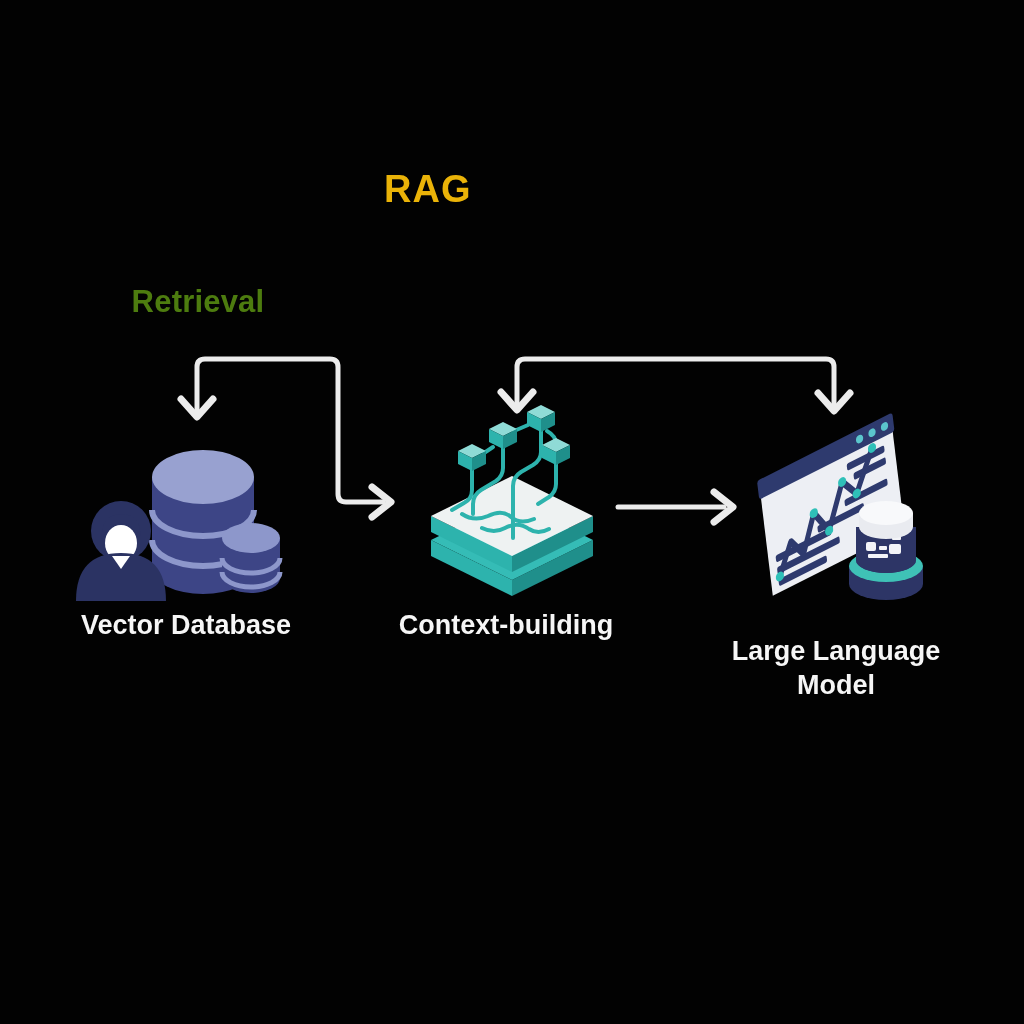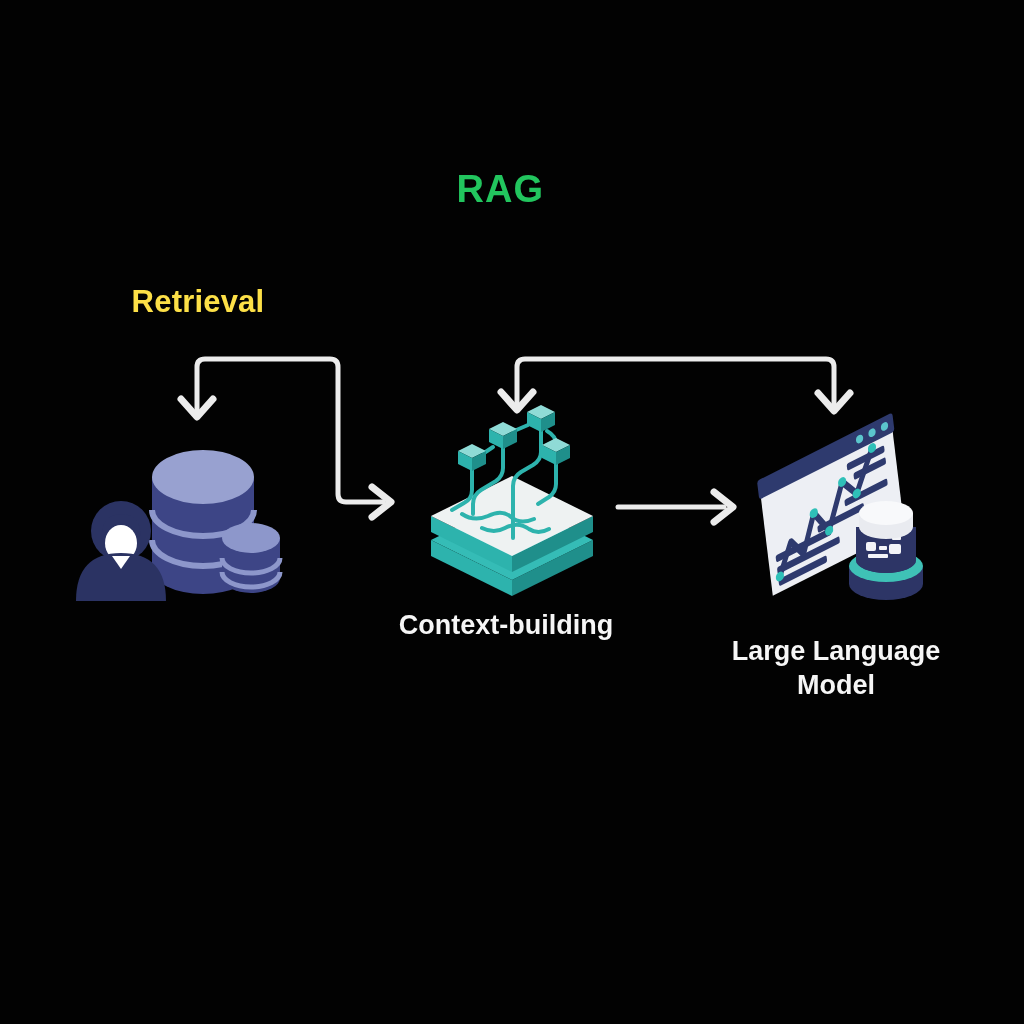--- a/index.html
+++ b/index.html
@@ -4,26 +4,26 @@
 <style>
   html,body { margin:0; padding:0; background:#000; }
   .canvas {
     position:relative; width:1024px; height:1024px;
     background:#020202; overflow:hidden;
     font-family:"Liberation Sans", sans-serif;
   }
   .gfx { position:absolute; left:0; top:0; }
   .title {
     position:absolute; left:384px; top:168px; width:160px;
-    text-align:right; font-size:38px; font-weight:700;
-    color:#22c55e; letter-spacing:1px;
+    text-align:left; font-size:38px; font-weight:700;
+    color:#eab308; letter-spacing:1px;
   }
   .header {
     position:absolute; top:284px; width:240px; text-align:center;
-    font-size:31px; font-weight:700; color:#fde047; letter-spacing:0.2px;
+    font-size:31px; font-weight:700; color:#4d7c0f; letter-spacing:0.2px;
   }
   .header.h1 { left:78px; }
   .header.h2 { left:388px; }
   .header.h3 { left:720px; }
   .caption {
     position:absolute; top:609px; text-align:center;
     font-size:27px; font-weight:700; color:#f6f6f6; line-height:1.25;
   }
   .caption.c1 { left:56px;  width:260px; }
   .caption.c2 { left:376px; width:260px; }
@@ -175,16 +175,17 @@
           <rect x="879" y="546" width="8" height="4" rx="1"></rect>
           <rect x="892" y="536" width="9" height="4" rx="1"></rect>
           <rect x="868" y="554" width="20" height="4" rx="1"></rect>
         </g>
         <path d="M859 513 L859 527 A27 12 0 0 0 913 527 L913 513 Z" fill="#e9ebf0"></path>
         <ellipse cx="886" cy="513" rx="27" ry="12" fill="#f8f9fb"></ellipse>
       </g>
     </g>
   </svg>
 
+  <div class="caption c1">Vector Database</div>
   <div class="caption c2">Context-building</div>
   <div class="caption c3">Large Language Model</div>
 
 </div>
 
 </body></html>

